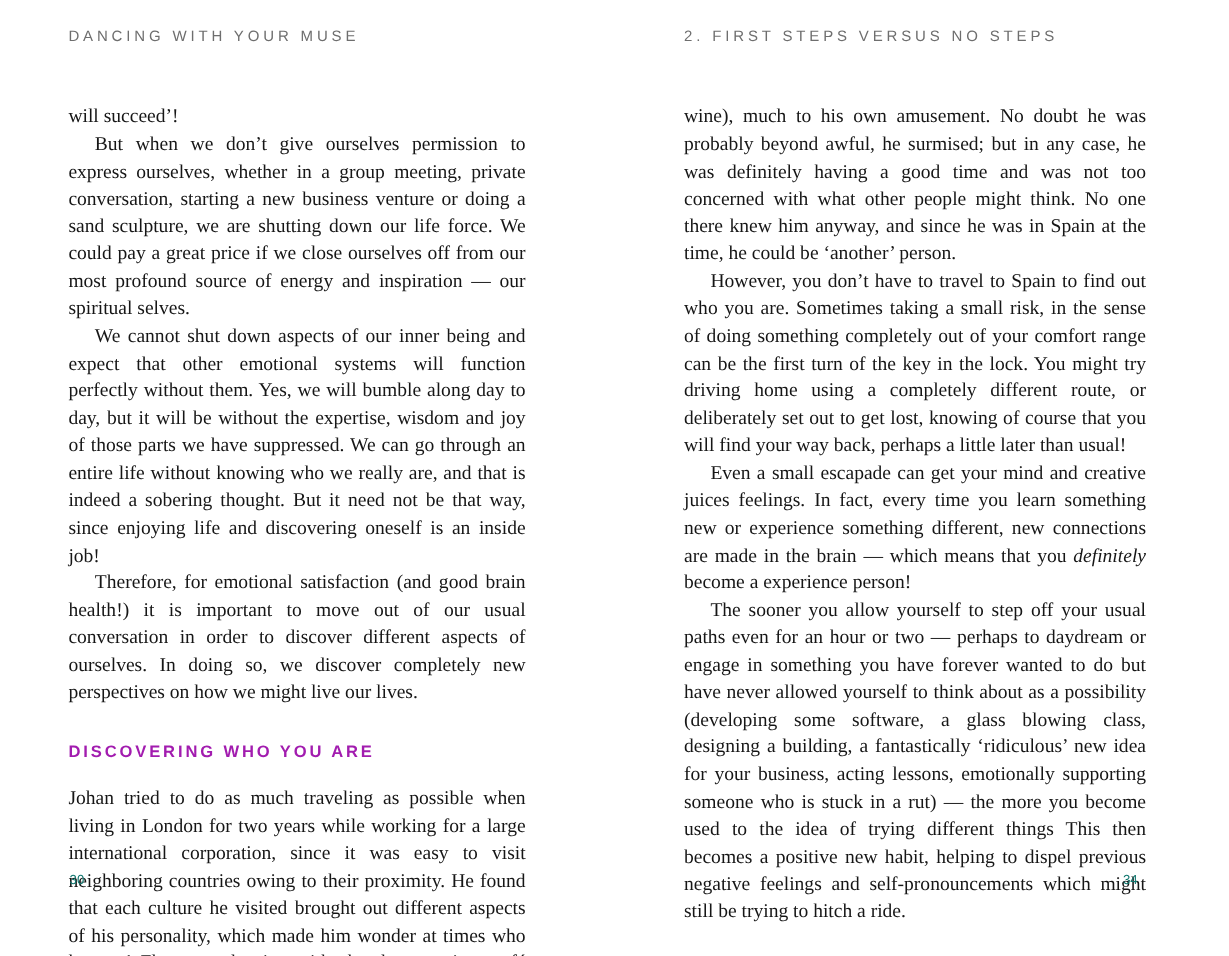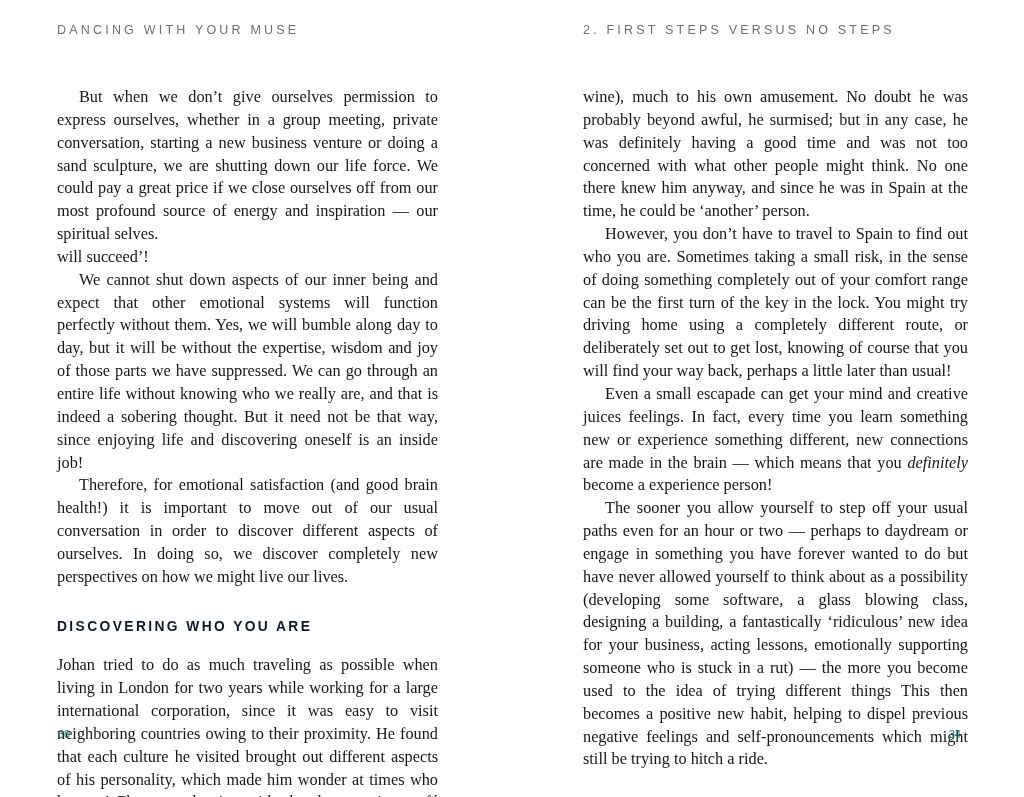--- a/index.html
+++ b/index.html
@@ -19,21 +19,21 @@
     width: 1024px;
     height: 797px;
     background: #ffffff;
   }
   .page {
     position: absolute;
     top: 0;
     height: 797px;
   }
   .page-left  { left: 57px;  width: 381px; }
-  .page-right { left: 583px; width: 385px; }
+  .page-right { left: 570px; width: 385px; }
 
   .running-header {
     position: absolute;
     top: 23px;
     left: 0;
     width: 100%;
     text-align: left;
     font-family: "Liberation Sans", sans-serif;
     font-size: 12.5px;
     font-weight: 400;
@@ -58,21 +58,21 @@
     padding: 0;
   }
   .para.indent { text-indent: 22px; }
   .para em { font-style: italic; }
 
   .section-heading {
     font-family: "Liberation Sans", sans-serif;
     font-size: 13.8px;
     font-weight: 700;
     letter-spacing: 2.4px;
-    color: #0f172a;
+    color: #a21caf;
     text-align: left;
     text-indent: 0;
     margin: 27px 0 16px 0;
     white-space: nowrap;
   }
 
   .page-number {
     position: absolute;
     top: 728px;
     font-family: "Liberation Sans", sans-serif;
@@ -83,22 +83,22 @@
   .page-number-right { right: 7px; }
 </style>
 </head>
 <body>
 
 <div class="spread">
 
   <div class="page page-left">
     <div class="running-header">DANCING WITH YOUR MUSE</div>
     <div class="page-body">
+        <p class="para"><span>will succeed’!</span></p>
         <p class="para indent"><span>But when we don’t give ourselves permission to express ourselves, whether in a group meeting, private conversation, starting a new business venture or doing a sand sculpture, we are shutting down our life force. We could pay a great price if we close ourselves off from our most profound source of energy and inspiration — our spiritual selves.</span></p>
-        <p class="para"><span>will succeed’!</span></p>
         <p class="para indent"><span>We cannot shut down aspects of our inner being and expect that other emotional systems will function perfectly without them. Yes, we will bumble along day to day, but it will be without the expertise, wisdom and joy of those parts we have suppressed. We can go through an entire life without knowing who we really are, and that is indeed a sobering thought. But it need not be that way, since enjoying life and discovering oneself is an inside job!</span></p>
         <p class="para indent"><span>Therefore, for emotional satisfaction (and good brain health!) it is important to move out of our usual conversation in order to discover different aspects of ourselves. In doing so, we discover completely new perspectives on how we might live our lives.</span></p>
         <h2 class="section-heading">DISCOVERING WHO YOU ARE</h2>
         <p class="para"><span>Johan tried to do as much traveling as possible when living in London for two years while working for a large international corporation, since it was easy to visit neighboring countries owing to their proximity. He found that each culture he visited brought out different aspects of his personality, which made him wonder at times who he was! Flamenco dancing with abandonment in a café was not his ‘normal’ personality, but it happened (after much</span></p>
       </div>
     <div class="page-number page-number-left">30</div>
   </div>
 
   <div class="page page-right">
     <div class="running-header">2. FIRST STEPS VERSUS NO STEPS</div>

